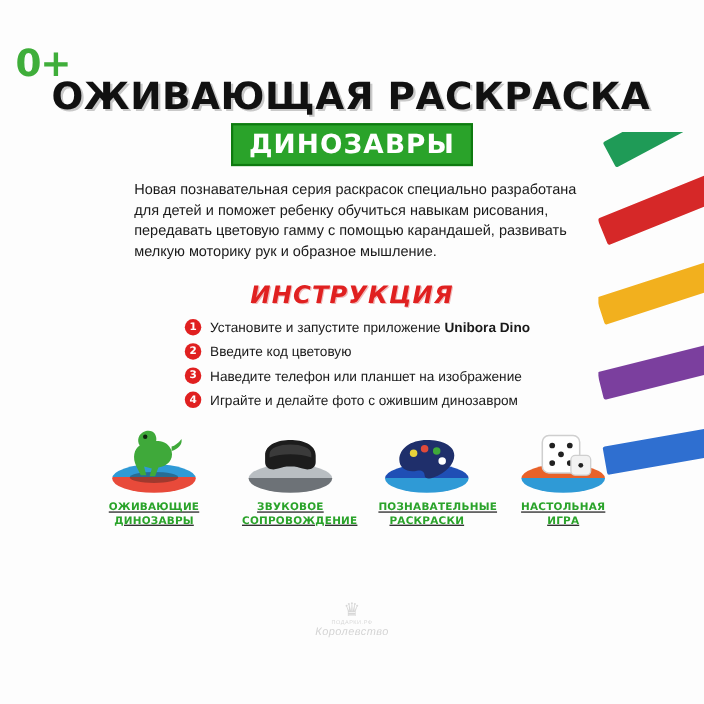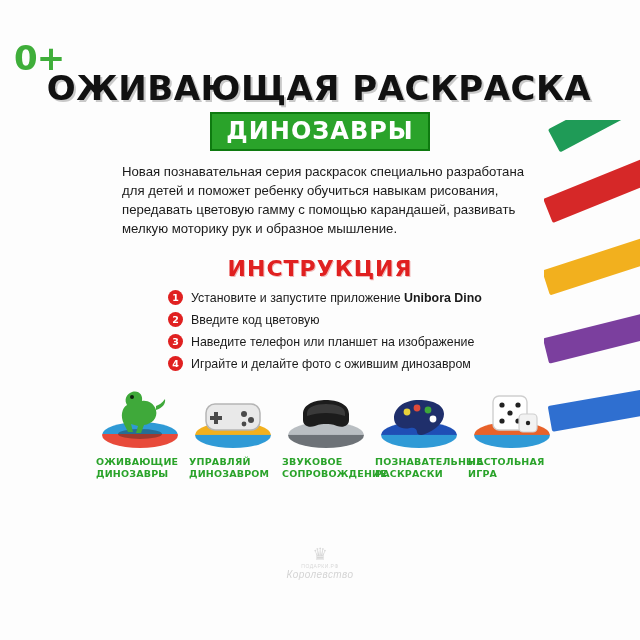--- a/index.html
+++ b/index.html
@@ -84,20 +84,21 @@
     left: 0;
     top: 256px;
     width: 640px;
     text-align: center;
     font-family: "DejaVu Sans", sans-serif;
     font-weight: bold;
     font-size: 22px;
     color: #e02020;
     letter-spacing: 1px;
     text-shadow: 1px 1px 0 #f0b8b8;
+    font-style: italic;
   }
 
   
   .steps {
     position: absolute;
     left: 168px;
     top: 288px;
     width: 400px;
   }
   .step {
@@ -133,21 +134,23 @@
   .features {
     position: absolute;
     left: 96px;
     top: 376px;
     width: 460px;
     display: flex;
     justify-content: space-between;
   }
   .feature {
     width: 88px;
+    text-align: center;
     position: relative;
+    text-decoration: underline;
   }
   .feature-art {
     position: relative;
     height: 78px;
     width: 88px;
   }
   .disc {
     position: absolute;
     left: 6px;
     bottom: 6px;
@@ -261,35 +264,20 @@
           <ellipse cx="28" cy="54" rx="22" ry="5" fill="#1a1a1a" opacity="0.35"></ellipse>
           <path d="M20 12 C14 14 12 20 15 25 C10 28 8 36 12 44 L16 52 L21 52 L19 44 L26 46 L24 53 L29 53 L32 45 C40 44 46 38 44 30 C42 23 35 20 30 21 C31 15 27 10 20 12 Z" fill="#3fa93a"></path>
           <path d="M44 30 C50 28 54 24 53 19 C50 23 47 25 44 26 Z" fill="#3fa93a"></path>
           <circle cx="20" cy="17" r="2" fill="#10240f"></circle>
         </svg>
       </div>
       <div class="feature-label" style="white-space:pre-line;">ОЖИВАЮЩИЕ
 ДИНОЗАВРЫ</div>
     </div>
 
-    <div class="feature">
-      <div class="feature-art">
-        <div class="disc" style="background:linear-gradient(180deg,#f2b01e 0%,#f2b01e 48%,#2f9ad6 49%,#2f9ad6 100%);"></div>
-        <svg class="gamepad-svg" width="62" height="46" viewBox="0 0 62 46">
-          <rect x="4" y="10" width="54" height="26" rx="9" fill="#e9e9e9" stroke="#b5b5b5" stroke-width="1.5"></rect>
-          <rect x="12" y="18" width="4" height="12" fill="#4a4a4a"></rect>
-          <rect x="8" y="22" width="12" height="4" fill="#4a4a4a"></rect>
-          <circle cx="42" cy="20" r="3" fill="#4a4a4a"></circle>
-          <circle cx="49" cy="26" r="3" fill="#4a4a4a"></circle>
-          <circle cx="42" cy="30" r="2.4" fill="#4a4a4a"></circle>
-        </svg>
-      </div>
-      <div class="feature-label" style="white-space:pre-line;">УПРАВЛЯЙ
-ДИНОЗАВРОМ</div>
-    </div>
 
     <div class="feature">
       <div class="feature-art">
         <div class="disc" style="background:linear-gradient(180deg,#b9bec2 0%,#b9bec2 48%,#6d7277 49%,#6d7277 100%);"></div>
         <svg class="vr-svg" width="62" height="46" viewBox="0 0 62 46">
           <path d="M8 20 C8 10 20 6 31 6 C42 6 54 10 54 20 L54 26 C54 32 48 34 42 32 C37 30 34 30 31 30 C28 30 25 30 20 32 C14 34 8 32 8 26 Z" fill="#1c1c1c"></path>
           <path d="M12 19 C12 13 21 10 31 10 C41 10 50 13 50 19 L50 22 C44 20 38 19 31 19 C24 19 18 20 12 22 Z" fill="#3a3a3a"></path>
         </svg>
       </div>
       <div class="feature-label" style="white-space:pre-line;">ЗВУКОВОЕ

